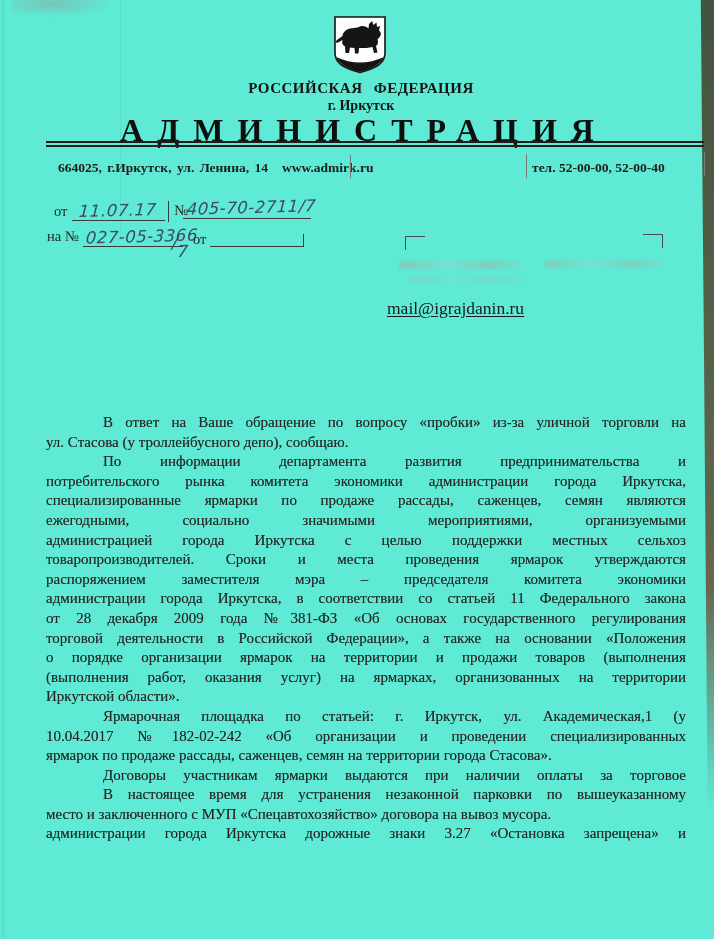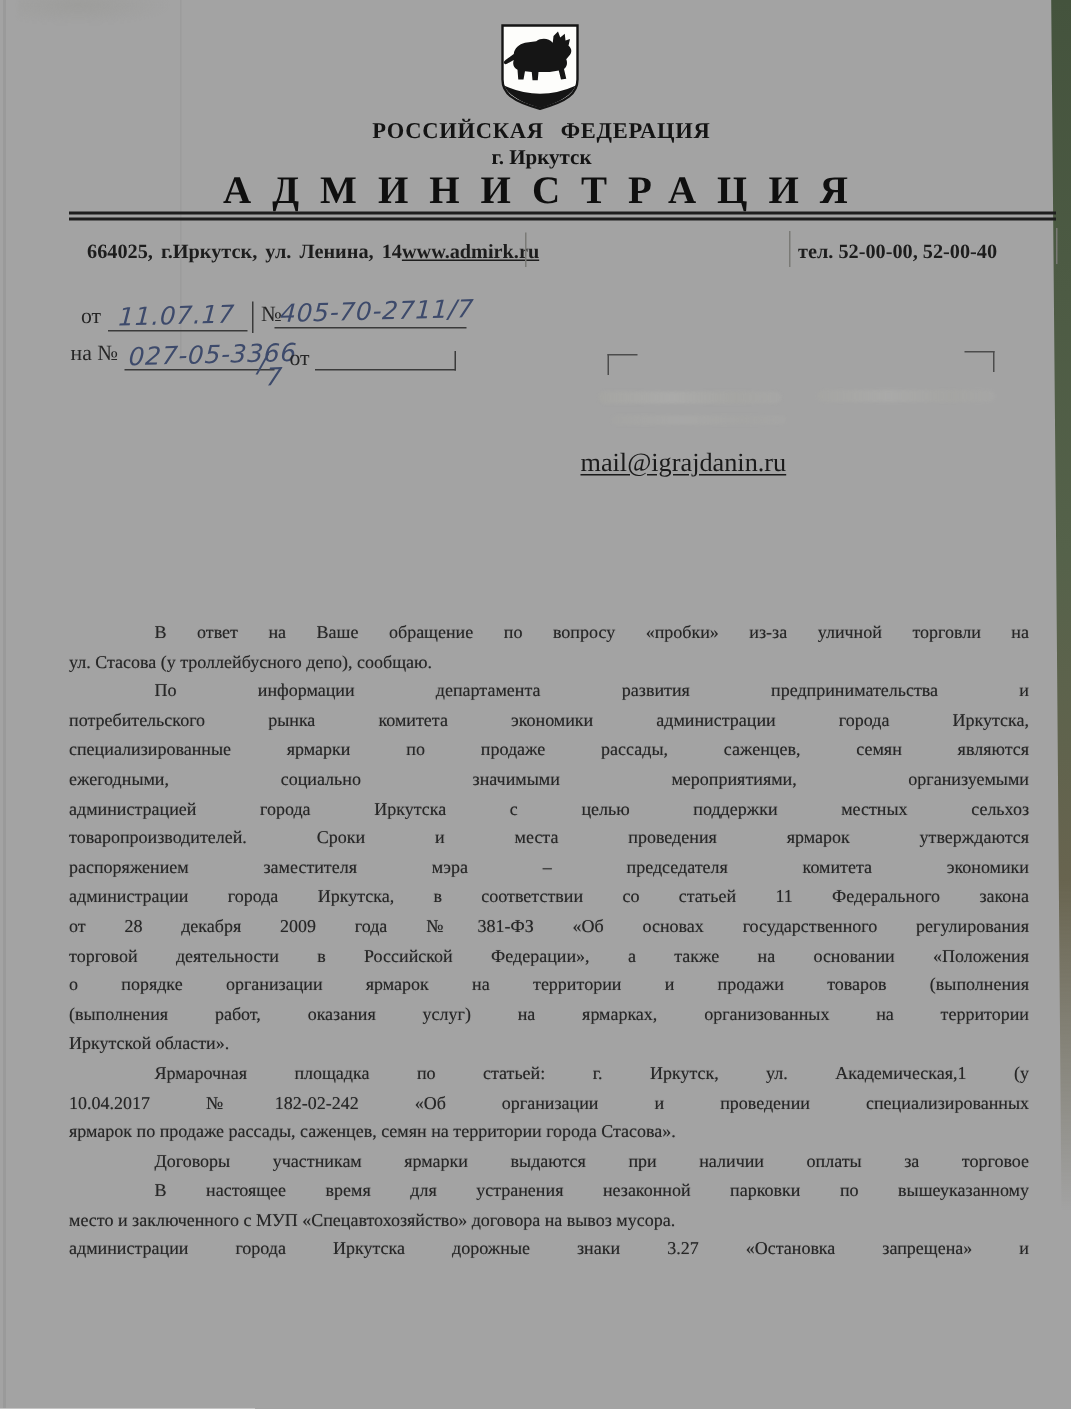--- a/index.html
+++ b/index.html
@@ -1,19 +1,19 @@
 <!DOCTYPE html>
 <html><head>
 <meta charset="utf-8">
 <style>
   html,body{margin:0;padding:0;}
   .page{
     position:relative;
     width:714px;height:939px;
-    background:#a3a3a3;
+    background:#5eead4;
     overflow:hidden;
     font-family:"Liberation Serif", serif;
     color:#222;
   }
   
   .smudge{position:absolute;left:12px;top:-2px;width:100px;height:18px;
     background:radial-gradient(ellipse at 40% 30%, rgba(150,150,146,.45), rgba(150,150,146,0) 72%);
     filter:blur(1px);}
   .edge-band{position:absolute;left:699px;top:0;width:15px;height:815px;
     background:linear-gradient(to bottom,#44533d 0%,#55624a 45%,#68644f 72%,rgba(104,100,79,0) 99%);
@@ -23,25 +23,25 @@
   .scan-streak{position:absolute;left:120px;top:0;width:1px;height:240px;background:rgba(0,0,0,.04);}
 
   
   .emblem{position:absolute;left:333px;top:15px;}
   .country{position:absolute;left:0;top:80px;width:714px;text-align:center;
     font-weight:bold;font-size:15px;letter-spacing:.5px;word-spacing:7px;color:#141414;
     transform:translateX(4px);}
   .city{position:absolute;left:0;top:98px;width:714px;text-align:center;
     font-weight:bold;font-size:14px;color:#141414;transform:translateX(4px);}
   .org{position:absolute;left:0;top:112px;width:714px;text-align:center;
-    font-weight:bold;font-size:26px;letter-spacing:14px;text-indent:14px;color:#0f0f0f;}
+    font-weight:bold;font-size:32px;letter-spacing:14px;text-indent:14px;color:#0f0f0f;}
   .rule{position:absolute;left:46px;top:141px;width:658px;height:6px;
     border-top:2.5px solid #1e1e1e;border-bottom:2.5px solid #1e1e1e;box-sizing:border-box;}
   .addr{position:absolute;left:58px;top:160px;font-weight:bold;font-size:13.5px;color:#1d1d1d;word-spacing:2px;}
-  .site{text-decoration:underline;}
+  .site{padding-left:14px;}
   .phone{position:absolute;left:532px;top:160px;font-weight:bold;font-size:13.5px;color:#1d1d1d;}
   .vtick{position:absolute;width:1px;background:#7a7a76;}
   .tick-addr{left:350px;top:155px;height:23px;}
   .tick-ph-l{left:526px;top:154px;height:24px;}
   .tick-ph-r{left:704px;top:152px;height:24px;}
 
   
   .lbl{position:absolute;font-size:14.5px;color:#262626;}
   .uline{position:absolute;height:1px;background:#3a3a3a;}
   .u-date{left:72px;top:220px;width:93px;}
@@ -65,21 +65,21 @@
   .redact{position:absolute;border-radius:4px;filter:blur(1.1px);
     background:linear-gradient(90deg, rgba(168,168,162,.45), rgba(198,198,192,.22) 40%, rgba(168,168,162,.4) 75%, rgba(190,190,184,.15));}
   .r1{left:399px;top:261px;width:122px;height:8px;}
   .r2{left:545px;top:260px;width:118px;height:8px;opacity:.85;}
   .r3{left:408px;top:277px;width:116px;height:6px;opacity:.6;}
   .email{position:absolute;left:387px;top:298px;font-size:17.5px;color:#1a1a1a;
     text-decoration:underline;text-underline-offset:2px;}
 
   
   .body-text{position:absolute;left:46px;top:414px;width:640px;
-    font-size:12px;color:#272727;text-shadow:0 0 .5px rgba(40,40,40,.55);}
+    font-size:15px;color:#272727;text-shadow:0 0 .5px rgba(40,40,40,.55);}
   .line{text-align:justify;text-align-last:justify;height:19.6px;overflow:visible;white-space:normal;}
   .line.first{text-indent:57px;}
   .line.last{text-align-last:left;}
 </style>
 </head>
 <body>
 
 <div class="page">
 
   <div class="smudge"></div>

